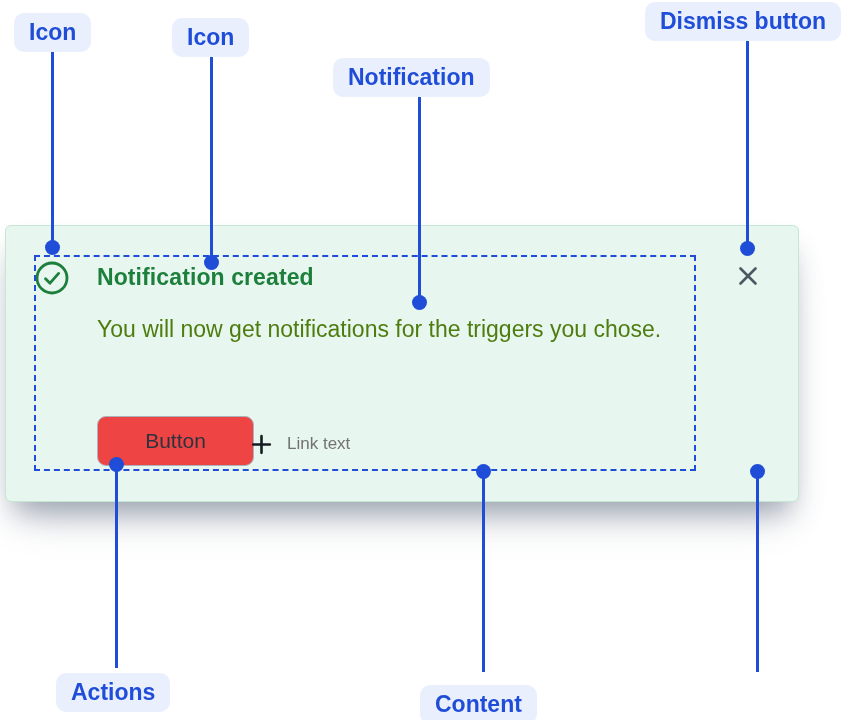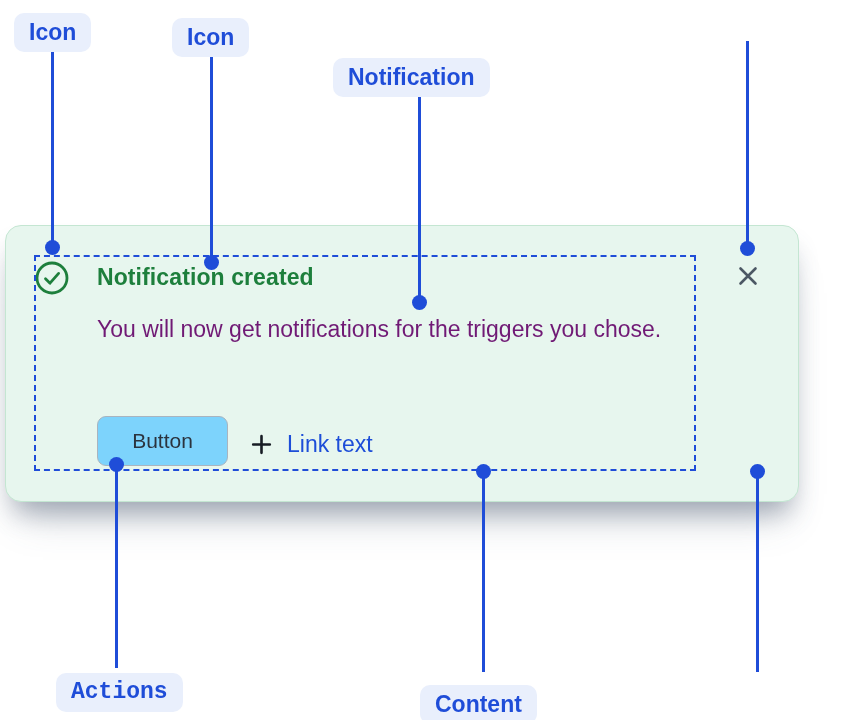--- a/index.html
+++ b/index.html
@@ -13,21 +13,21 @@
     font-family: "Liberation Sans", sans-serif;
   }
 
   
   .card {
     position: absolute;
     left: 5px; top: 225px;
     width: 794px; height: 277px;
     background: #e7f6ee;
     border: 1.5px solid #c4e6d2;
-    border-radius: 16px;
+    border-radius: 6px;
     box-shadow: 0 18px 26px -8px rgba(84, 98, 120, 0.45), 0 30px 40px -18px rgba(84, 98, 120, 0.28);
     z-index: 1;
   }
   .dotted-outline {
     position: absolute;
     left: 28px; top: 29px;          
     width: 662px; height: 216px;
     border: 2px dashed #1f4dd8;
     z-index: 2;
     pointer-events: none;
@@ -44,43 +44,43 @@
     font-weight: 700;
     color: #1d7f3c;
     letter-spacing: 0.1px;
   }
   .flag-desc {
     position: absolute;
     left: 91px; top: 84px;          
     width: 595px;
     font-size: 23px;
     line-height: 38px;
-    color: #701a75;
+    color: #4d7c0f;
   }
   .flag-button {
     position: absolute;
     left: 91px; top: 190px;         
-    width: 131px; height: 50px;
-    background: #7dd3fc;
+    width: 157px; height: 50px;
+    background: #ef4444;
     border: 1.5px solid #a9b4bf;
     border-radius: 9px;
     font-family: "Liberation Sans", sans-serif;
     font-size: 21px;
     color: #2b333e;
     display: flex; align-items: center; justify-content: center;
     cursor: pointer;
   }
   .flag-link {
     position: absolute;
     left: 243px; top: 203px;        
     height: 30px;
     display: flex; align-items: center; gap: 13px;
-    font-size: 23px;
+    font-size: 17px;
     font-weight: 500;
-    color: #1d4ed8;
+    color: #737373;
     cursor: pointer;
   }
   .dismiss-btn {
     position: absolute;
     left: 726px; top: 34px;         
     width: 32px; height: 32px;
     background: transparent;
     border: none;
     display: flex; align-items: center; justify-content: center;
     cursor: pointer;
@@ -96,21 +96,21 @@
     line-height: 29px;
     padding: 5px 15px;
     border-radius: 10px;
     white-space: nowrap;
     z-index: 4;
   }
   .p-icon      { left: 14px;  top: 13px;   }
   .p-title     { left: 172px; top: 18px;  }
   .p-desc      { left: 333px; top: 58px;  }
   .p-dismiss   { left: 645px; top: 2px;   }
-  .p-actions   { left: 56px;  top: 673px; font-family: Liberation Mono, monospace; }
+  .p-actions   { left: 56px;  top: 673px; }
   .p-content   { left: 420px; top: 678px; margin-top: 7px; }
   .p-container { left: 685px; top: 678px; }
 
   
   .ann-line {
     position: absolute;
     width: 3px;
     background: #1f4dd8;
     z-index: 3;
   }
@@ -182,16 +182,17 @@
   <div class="ann-dot d-title"></div>
   <div class="ann-dot d-desc"></div>
   <div class="ann-dot d-dismiss"></div>
   <div class="ann-dot d-actions"></div>
   <div class="ann-dot d-content"></div>
   <div class="ann-dot d-container"></div>
 
   <div class="pill p-icon">Icon</div>
   <div class="pill p-title">Icon</div>
   <div class="pill p-desc">Notification</div>
+  <div class="pill p-dismiss">Dismiss button</div>
   <div class="pill p-actions">Actions</div>
   <div class="pill p-content">Content</div>
 
 </div>
 
 </body></html>

